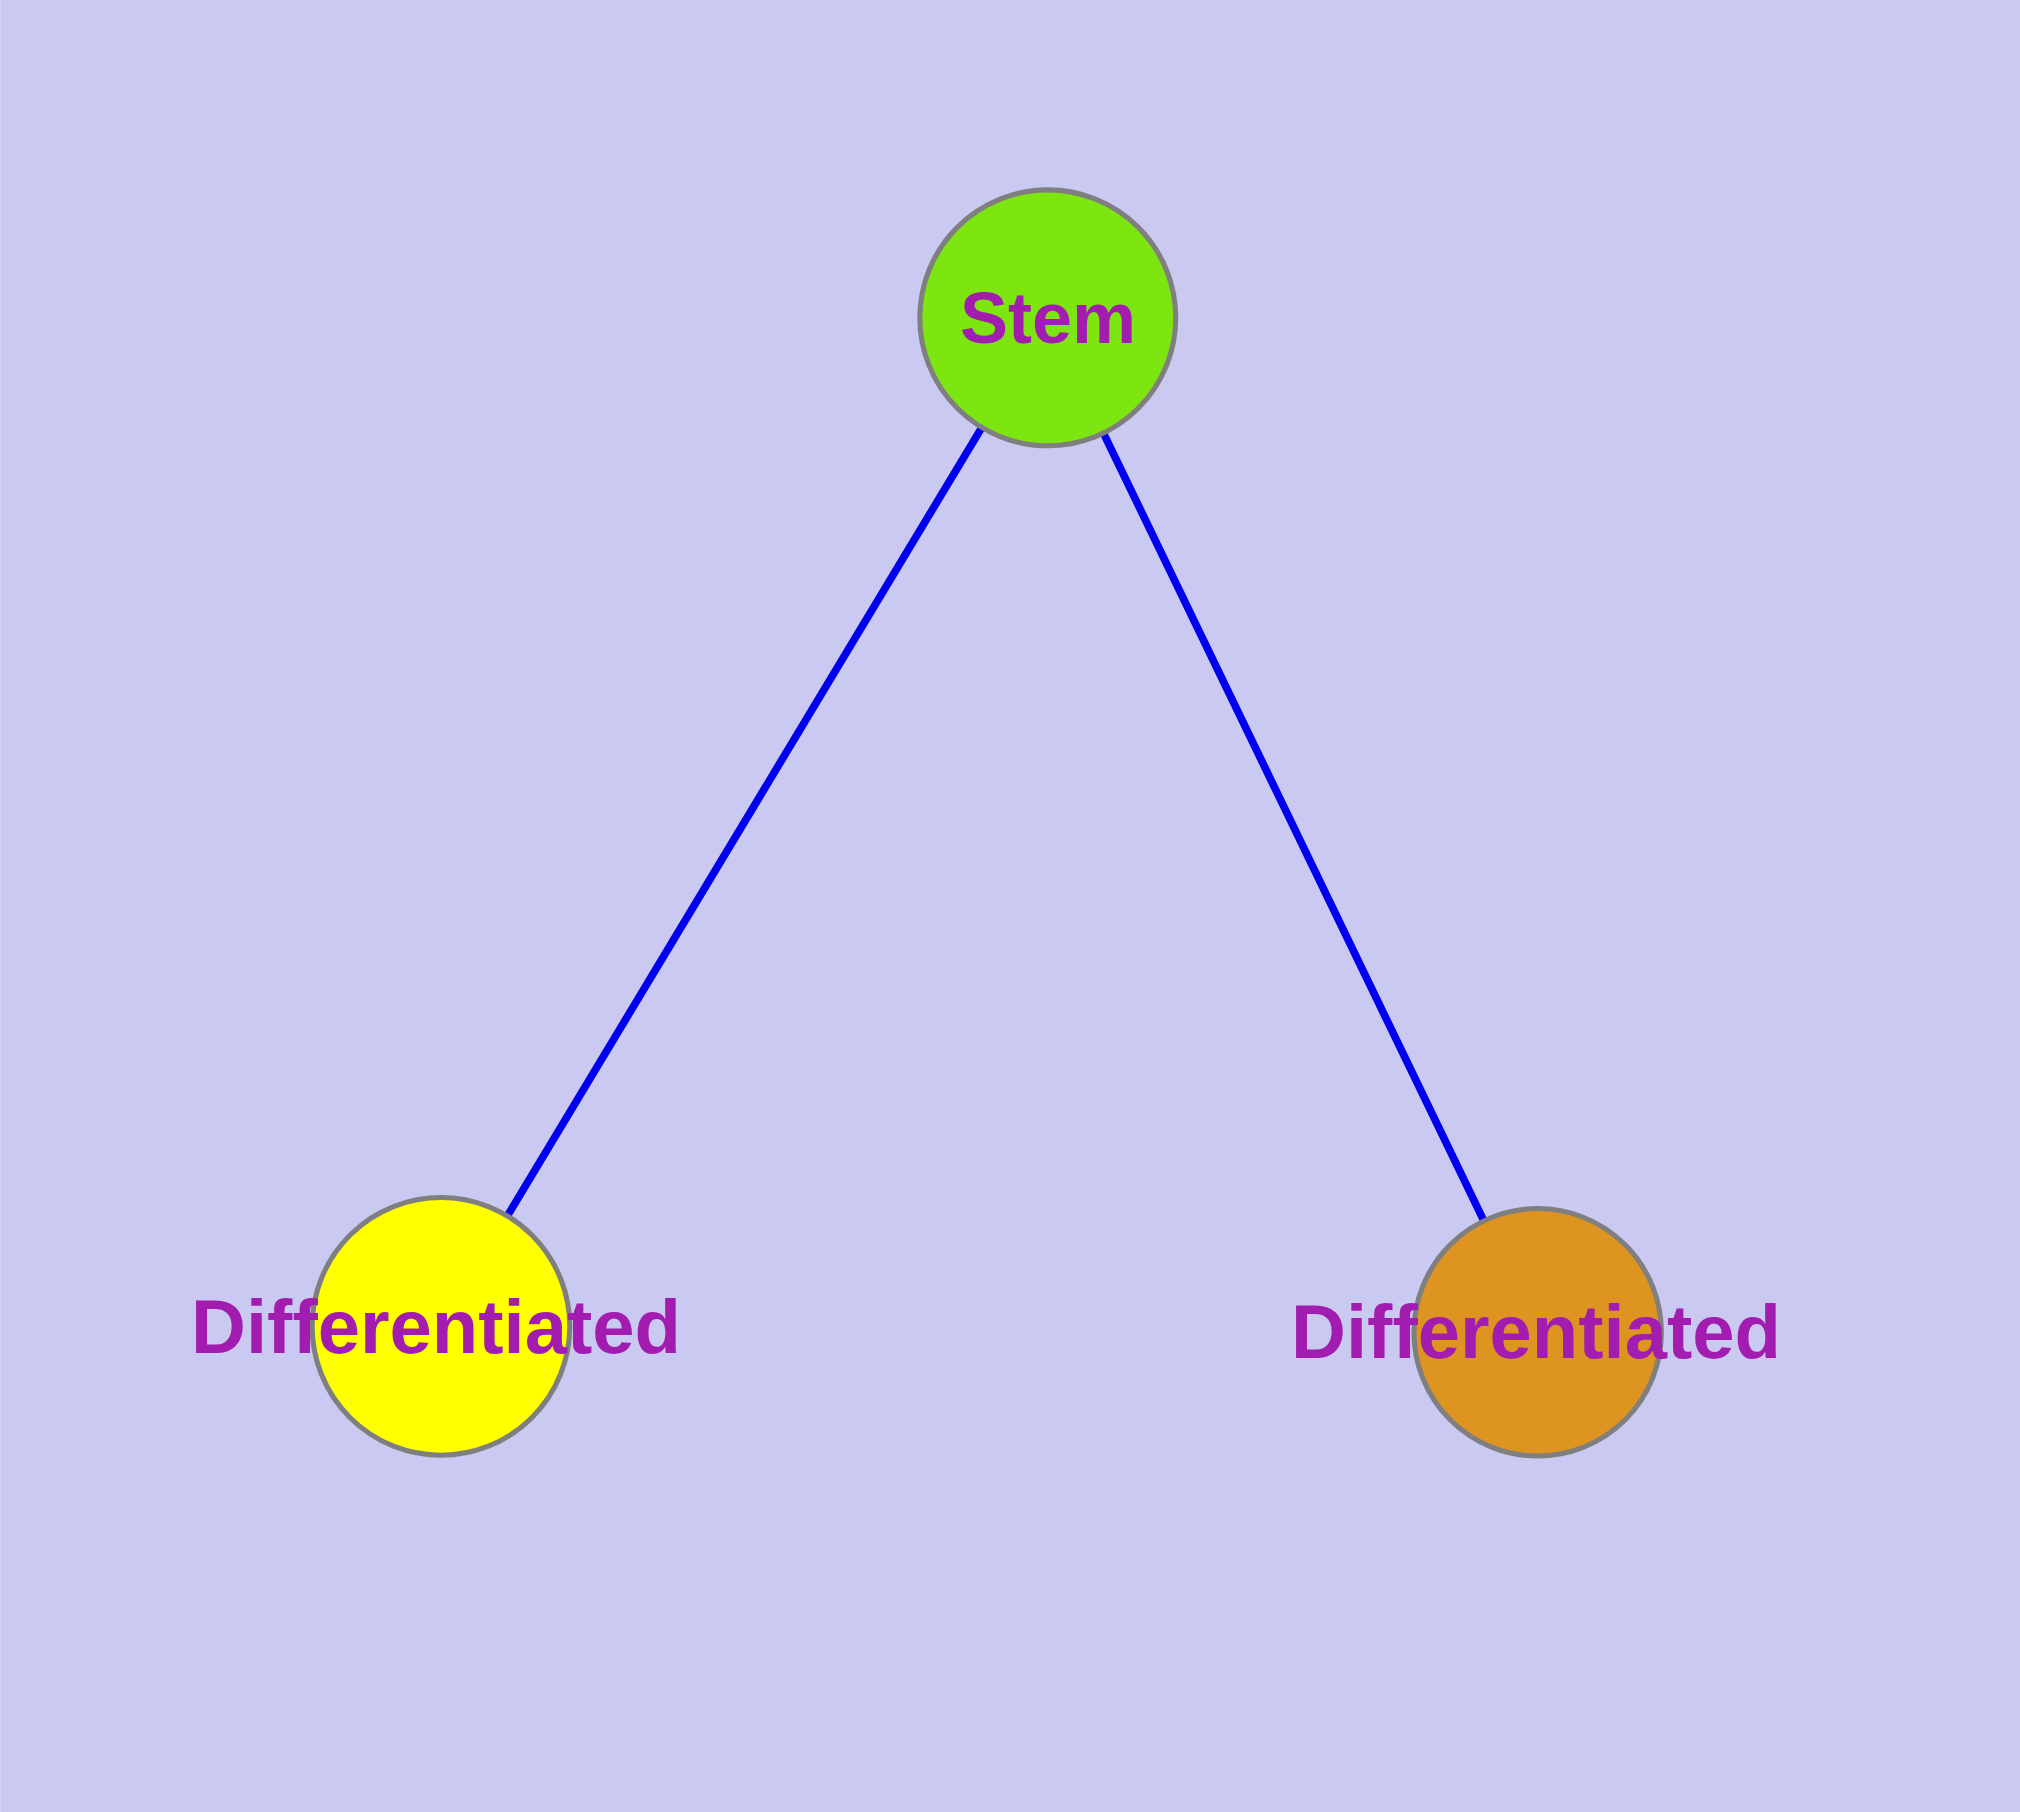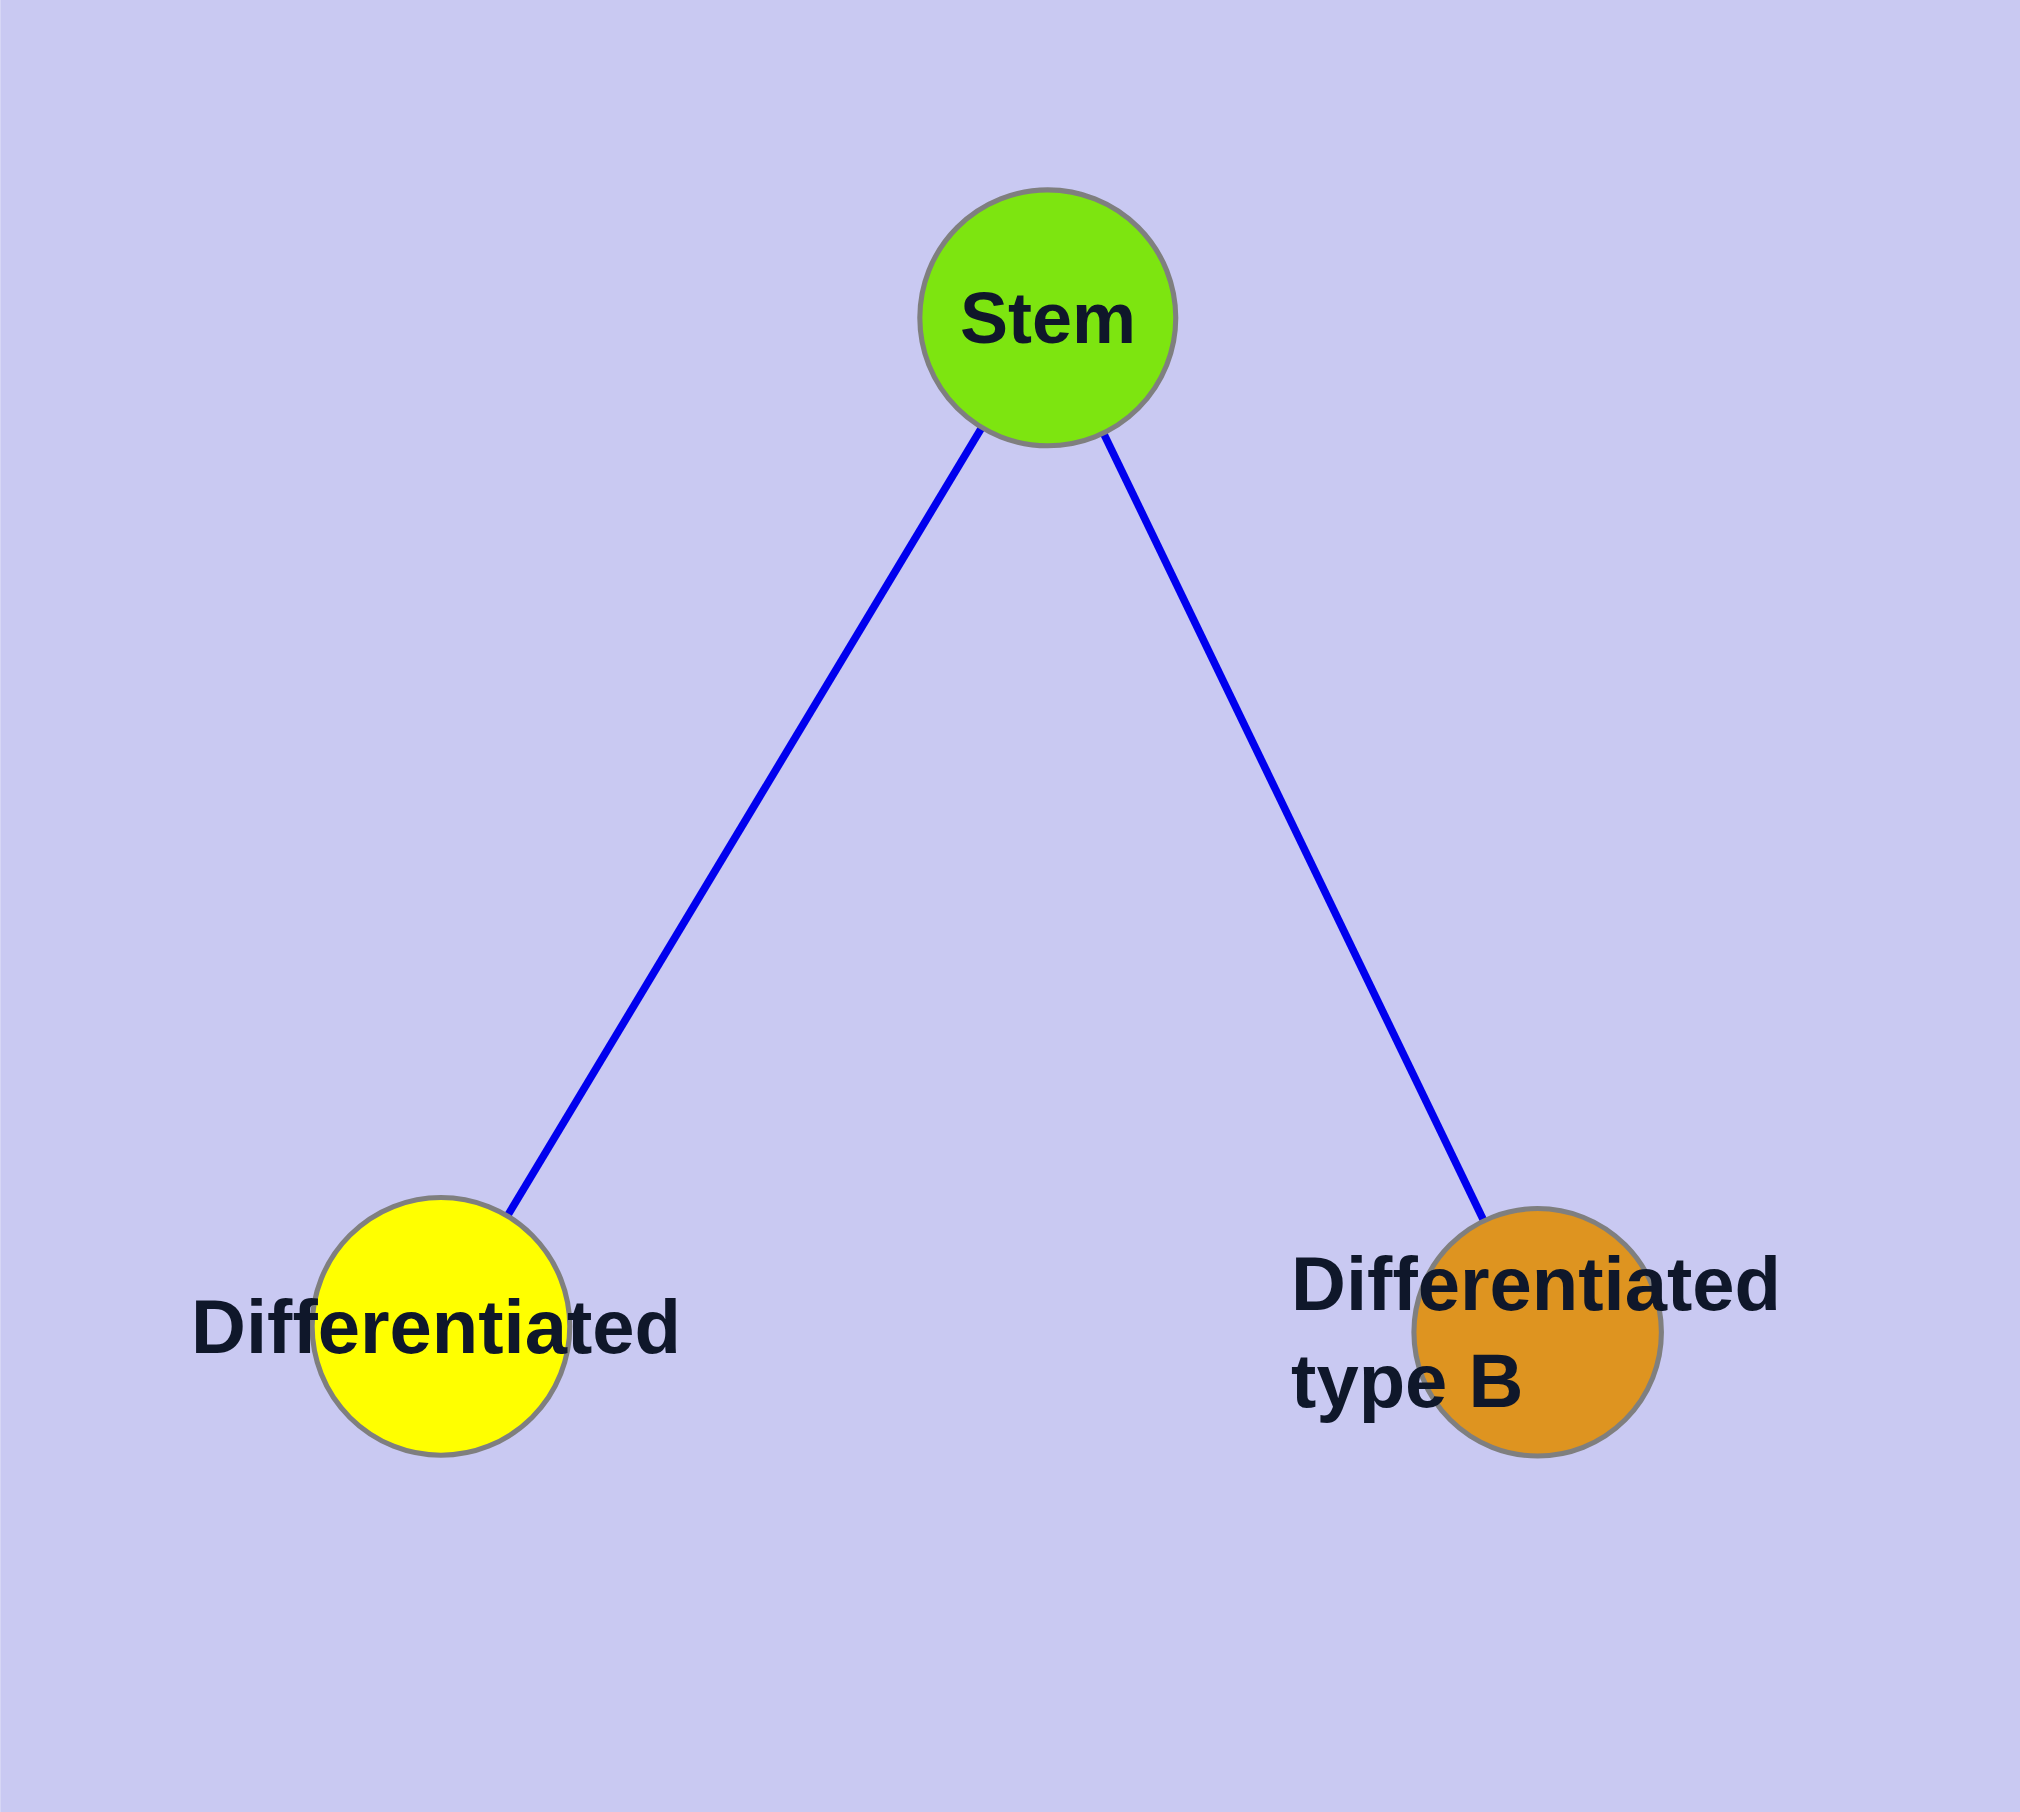--- a/index.html
+++ b/index.html
@@ -21,22 +21,22 @@
   }
   .edge {
     fill: none;
   }
   .node-circle {
     
   }
   .label {
     position: absolute;
     transform: translate(-50%, -50%);
-    text-align: left;
-    color: #0f172a;
+    text-align: center;
+    color: #a21caf;
     font-weight: bold;
     line-height: 1.28;
     white-space: nowrap;
   }
   .label-stem {
     left: 1048px;
     top: 318px;
     font-size: 72px;
   }
   .label-type-a {
@@ -71,17 +71,16 @@
   </svg>
 
   <div class="label label-stem">Stem</div>
 
   <div class="label label-type-a">
     <div>Differentiated</div>
   </div>
 
   <div class="label label-type-b">
     <div>Differentiated</div>
-    <div>type B</div>
   </div>
 
 </div>
 
 
 </body></html>

